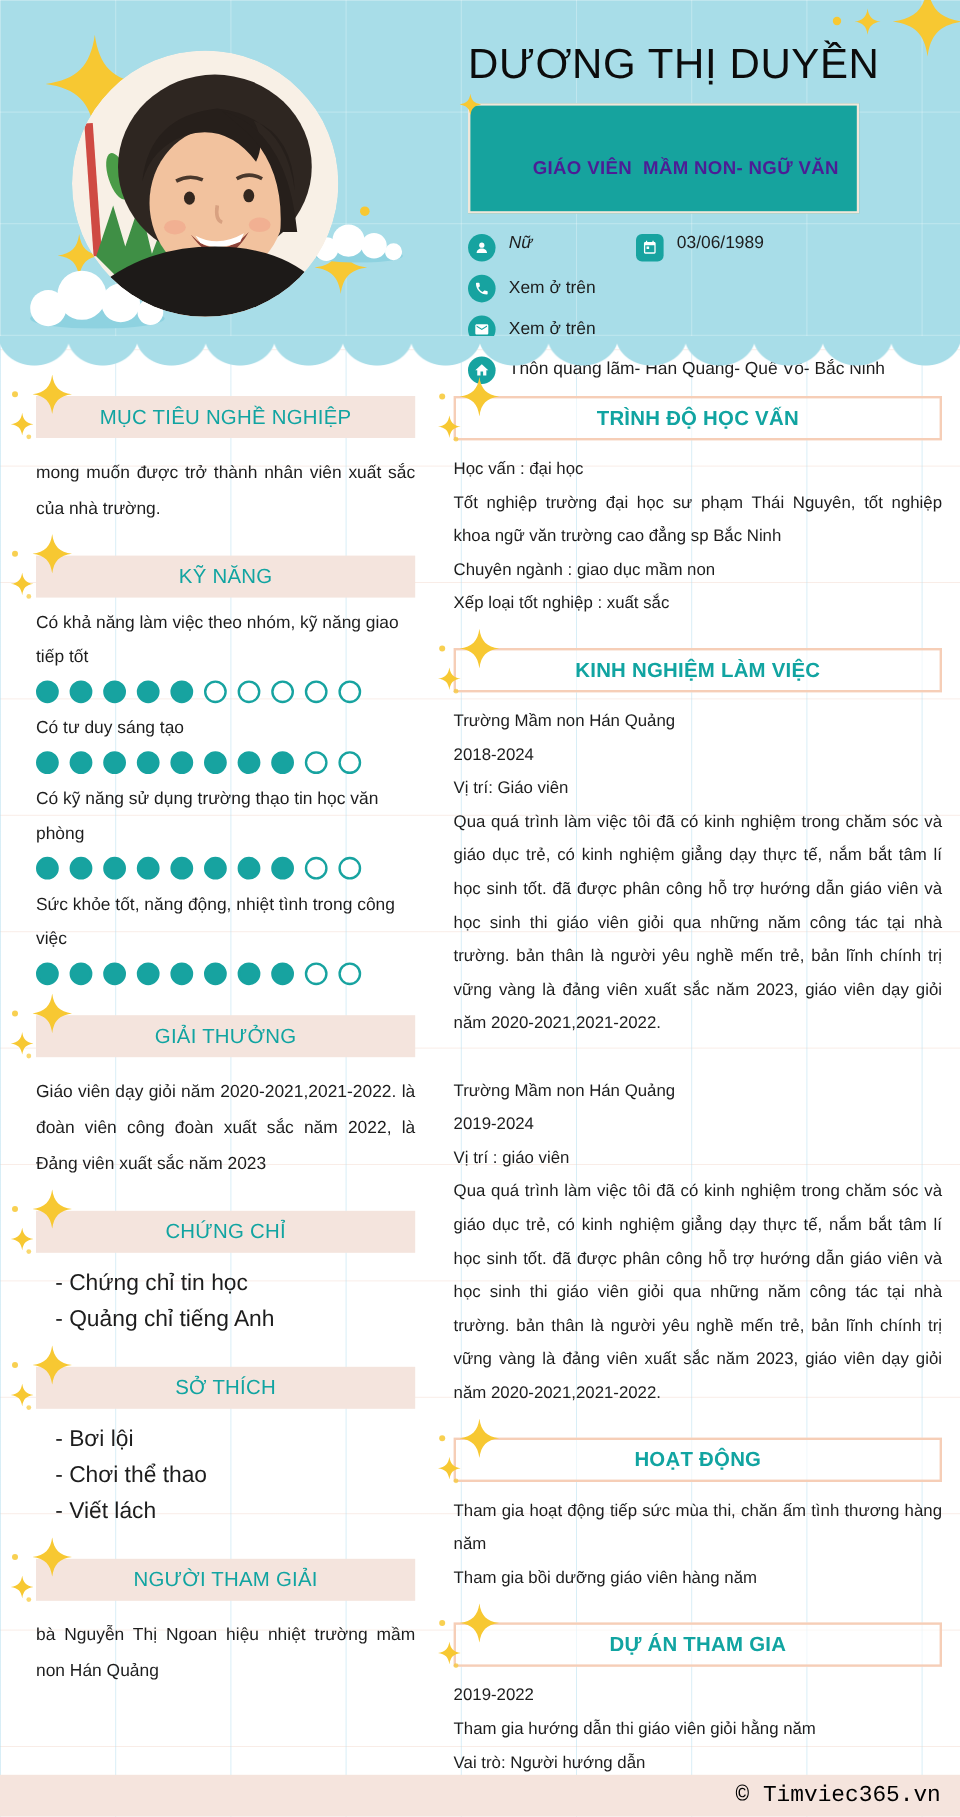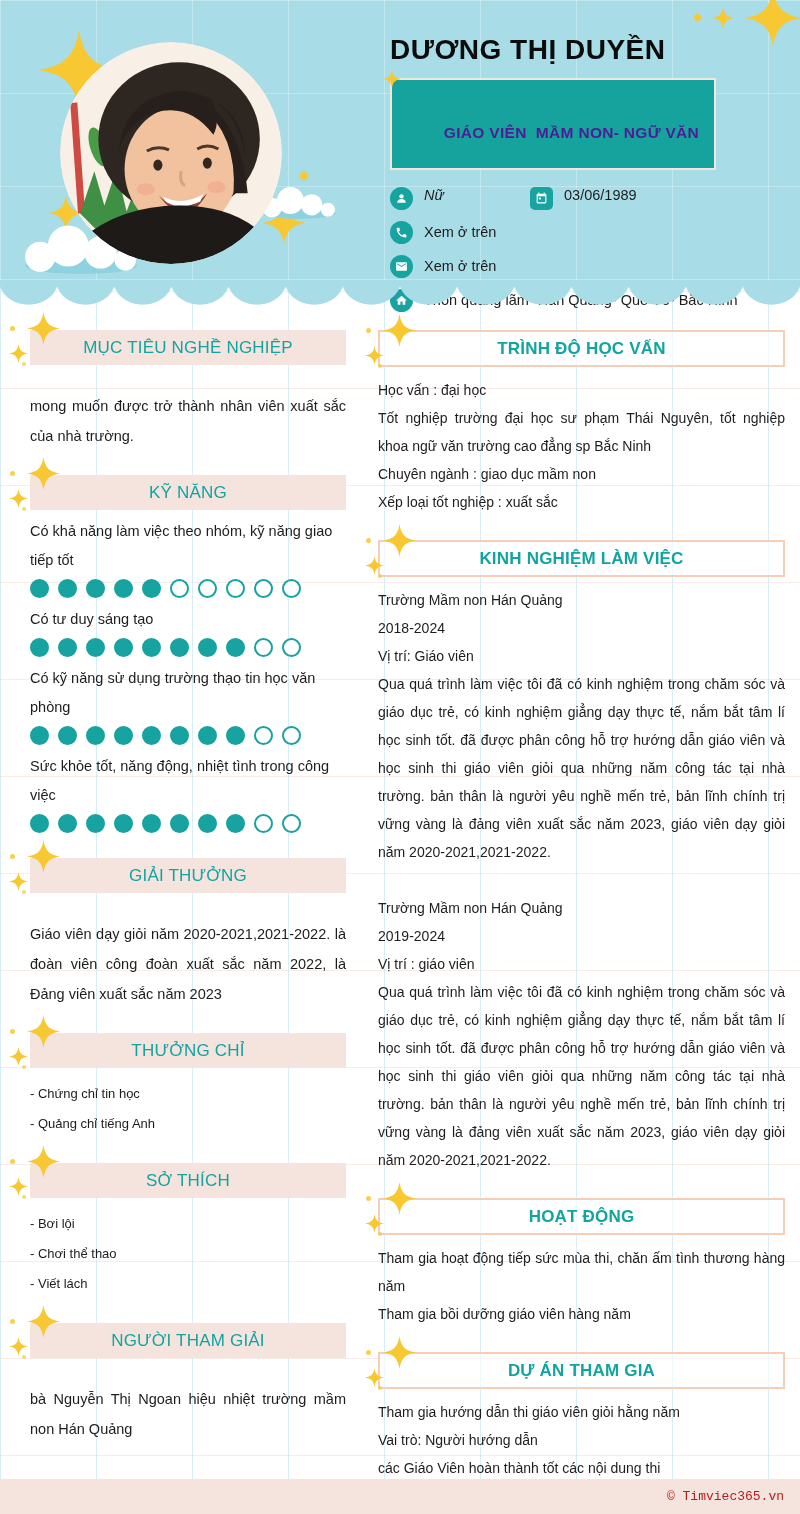--- a/index.html
+++ b/index.html
@@ -25,21 +25,21 @@
   }
   .wave {
     position:absolute; left:0; top:280px; width:100%; height:25px; z-index:3;
     background-image:radial-gradient(ellipse 30px 25px at 50% 0%, #a8dde8 97%, rgba(0,0,0,0) 100%);
     background-size:57.15px 25px; background-repeat:repeat-x;
   }
   .photo-wrap { position:absolute; left:60px; top:42px; width:222px; height:222px; z-index:2; }
   .photo-wrap svg { display:block; border-radius:50%; }
 
   .head-right { position:absolute; left:390px; top:34px; width:395px; }
-  .cv-name { font-size:28px; font-weight:bold; color:#0c0c0c; letter-spacing:.5px; white-space:nowrap; }
+  .cv-name { font-size:35px; font-weight:normal; color:#0c0c0c; letter-spacing:.5px; white-space:nowrap; }
   .badge {
     position:relative; display:inline-block; margin-top:12px; padding:8px 15px;
     background:#16a39e; border:2px solid #f1e7da; color:#4c1d95;
     font-size:15.5px; font-weight:bold; letter-spacing:.3px; white-space:pre;
   }
   .badge .mini-spark { position:absolute; left:-9px; top:-10px; width:18px; height:18px; fill:#f7c832; }
 
   .info { margin-top:16px; font-size:14.5px; }
   .info-row { display:flex; align-items:center; margin-top:10px; min-height:24px; }
   .info-pair { display:flex; }
@@ -72,43 +72,43 @@
     position:relative; background:#f4e4dd; color:#11a4a1; text-align:center;
     font-size:17px; font-weight:normal; padding:8px 4px 7px; letter-spacing:.2px;
   }
   .box-title {
     position:relative; background:rgba(255,255,255,.6); border:2px solid #f6ceb7; color:#11a4a1;
     text-align:center; font-size:17px; font-weight:bold; padding:7px 4px 6px; letter-spacing:.2px;
   }
   .col-left .section > .sparkles { left:-22px; top:-18px; }
   .col-right .section > .sparkles { left:-14px; top:-16px; }
 
-  .body-text { margin-top:26px; font-size:14.5px; line-height:30px; text-align:justify; }
-  .list p { font-size:13px; line-height:30px; }
+  .body-text { margin-top:14px; font-size:14.5px; line-height:30px; text-align:justify; }
+  .list p { font-size:19px; line-height:30px;margin-left:16px; }
   .col-left .list { margin-top:11px; }
 
   
   .skills-list { margin-top:7px; }
   .skill { margin-top:6px; }
   .skill-label { font-size:14.5px; line-height:29px; }
   .dots { display:flex; gap:9px; margin-top:4px; height:20px; }
   .dot { width:19px; height:19px; border-radius:50%; border:2px solid #17a3a0; background:#ffffff; }
   .dot.filled { background:#17a3a0; }
 
   
   .r-lines { margin-top:9px; }
   .r-lines p, .job p { font-size:14px; line-height:28px; }
   .r-lines p.just, .job .desc { text-align:justify; }
   .job { margin-top:9px; }
   .job + .job { margin-top:28px; }
 
   
   .footer {
     position:absolute; left:0; bottom:0; width:100%; height:35px; background:#f5e4dd;
-    font-family:"Liberation Mono","DejaVu Sans Mono",monospace; font-size:13px; color:#b91c1c;
+    font-family:"Liberation Mono","DejaVu Sans Mono",monospace; font-size:19px; color:#000000;
     text-align:right; line-height:35px; padding-right:16px; z-index:5;
   }
 </style>
 </head>
 <body>
 
 <svg width="0" height="0" style="position:absolute">
   <defs>
     <symbol id="spark4" viewBox="0 0 100 100">
       <path d="M50 0C54.5 32 68 45.5 100 50C68 54.5 54.5 68 50 100C45.5 68 32 54.5 0 50C32 45.5 45.5 32 50 0Z"></path>
@@ -365,21 +365,21 @@
         <span class="sparkles">
           <svg class="s1">
               <use href="#spark4"></use>
             </svg>
             <svg class="s2">
               <use href="#spark4"></use>
             </svg>
           <span class="d1"></span>
             <span class="d2"></span>
         </span>
-        <div class="bar-title">THƯỞNG CHỈ</div>
+        <div class="bar-title">CHỨNG CHỈ</div>
         <div class="list">
           <p>- Chứng chỉ tin học</p>
           <p>- Quảng chỉ tiếng Anh</p>
         </div>
       </div>
 
       <div class="section">
         <span class="sparkles">
           <svg class="s1">
               <use href="#spark4"></use>
@@ -488,20 +488,21 @@
               <use href="#spark4"></use>
             </svg>
             <svg class="s2">
               <use href="#spark4"></use>
             </svg>
           <span class="d1"></span>
             <span class="d2"></span>
         </span>
         <div class="box-title">DỰ ÁN THAM GIA</div>
         <div class="r-lines">
+          <p>2019-2022</p>
           <p>Tham gia hướng dẫn thi giáo viên giỏi hằng năm</p>
           <p>Vai trò: Người hướng dẫn</p>
           <p>các Giáo Viên hoàn thành tốt các nội dung thi</p>
         </div>
       </div>
 
     </div>
   </div>
 
   <div class="footer">© Timviec365.vn</div>

